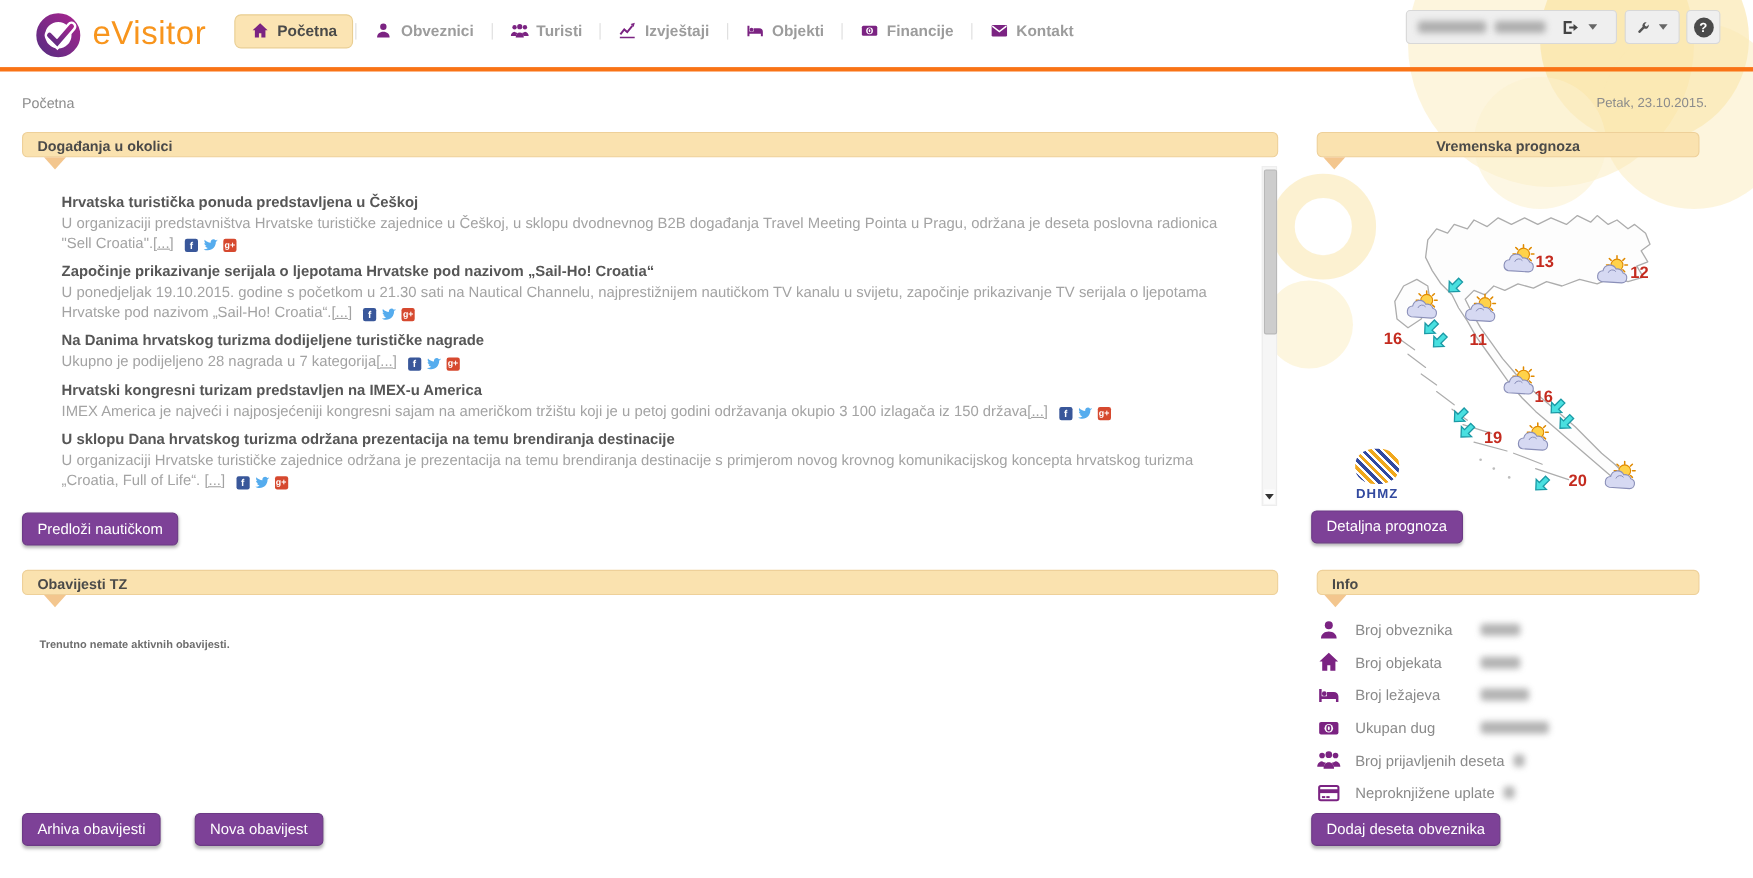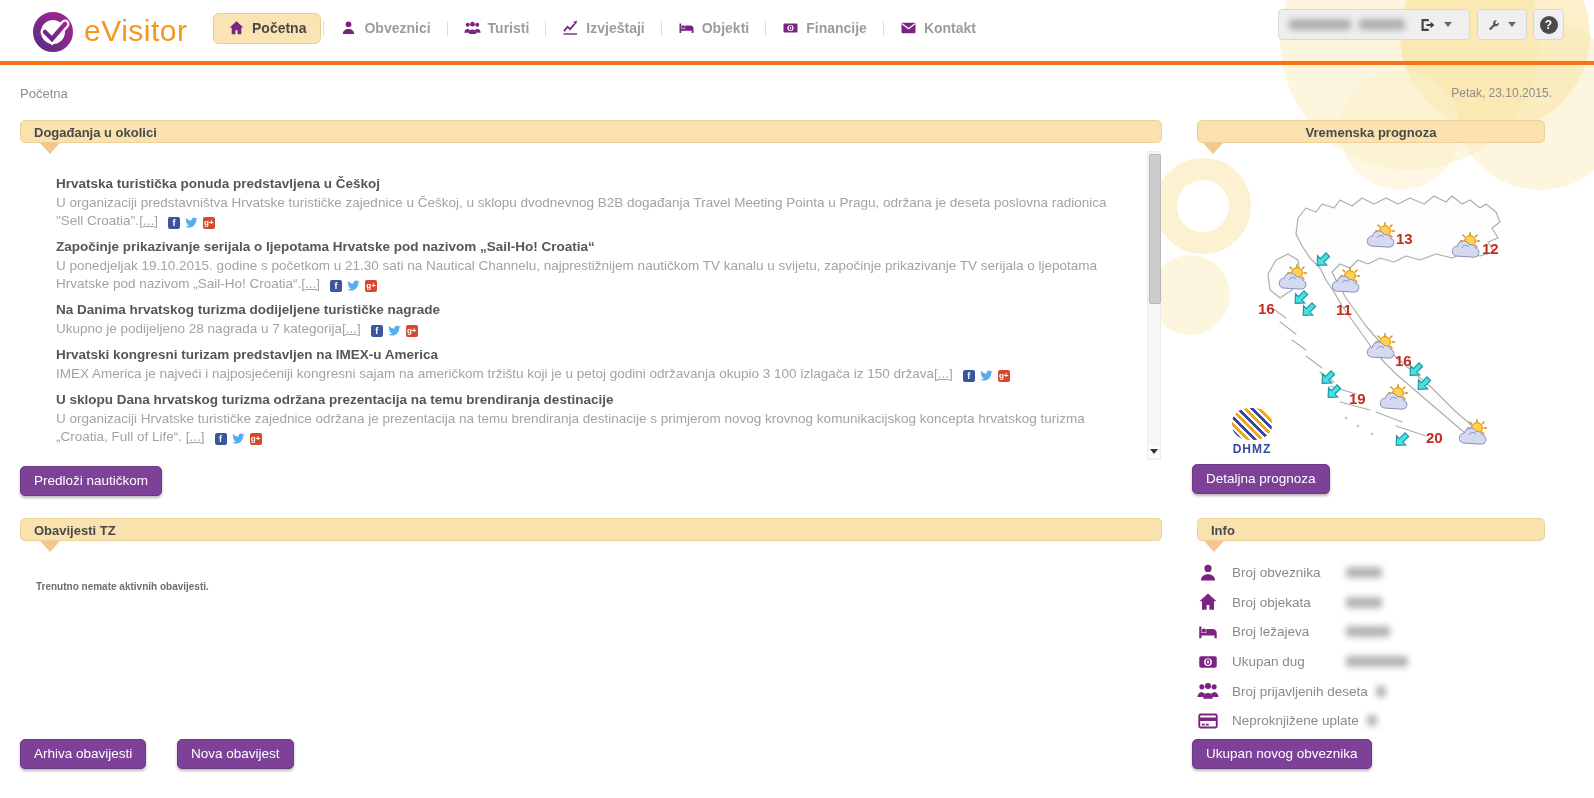--- a/index.html
+++ b/index.html
@@ -366,14 +366,14 @@
         <rect x="1" y="2.8" width="14" height="10.4" rx="1.2" fill="#fff" stroke="#7B2382" stroke-width="1.5"></rect>
         <rect x="1" y="5.2" width="14" height="2.8" fill="#7B2382"></rect>
         <rect x="3" y="10.2" width="2.4" height="1.4" fill="#7B2382"></rect>
         <rect x="6.2" y="10.2" width="2.4" height="1.4" fill="#7B2382"></rect>
         </svg>
       <span class="info-lab">Neproknjižene uplate</span>
       <span class="redact" style="width:10px;"></span>
     </div>
   </div>
 
-  <div class="btn" style="left:1192px;top:739px;">Ukupan novog obveznika</div>
+  <div class="btn" style="left:1192px;top:739px;">Dodaj deseta obveznika</div>
 </div>
 
 </body></html>

